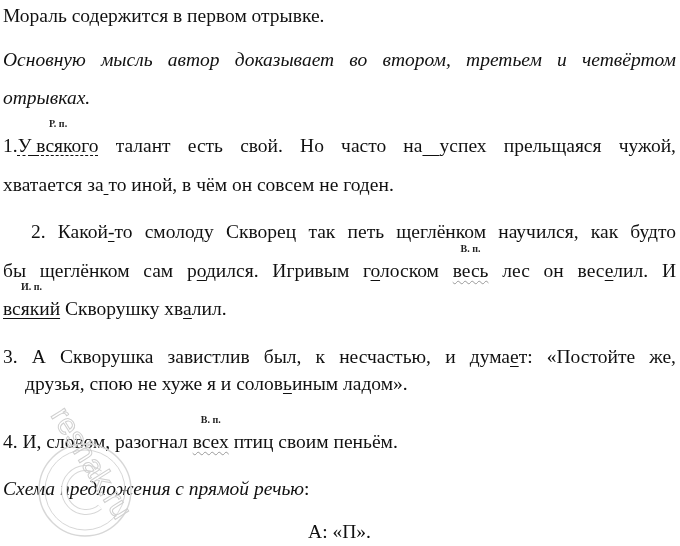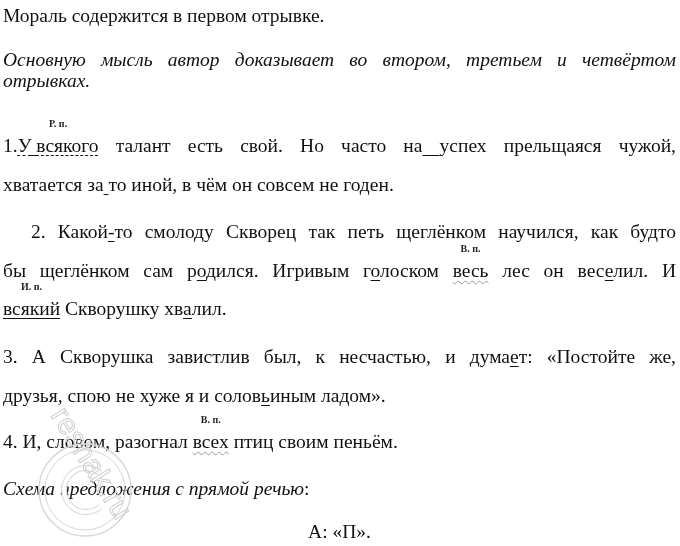--- a/index.html
+++ b/index.html
@@ -32,31 +32,31 @@
     }
   </style>
 </head>
 <body>
 
 <div class="page">
 
   <div class="line" style="top:4px;">Мораль содержится в первом отрывке.</div>
 
   <div class="line italic justify" style="top:48px;">Основную мысль автор доказывает во втором, третьем и четвёртом</div>
-  <div class="line italic" style="top:69px;">отрывках.</div>
+  <div class="line italic" style="top:86px;">отрывках.</div>
 
   <div class="line justify" style="top:134px;"><span>1.</span><span class="ann"><span class="sup">Р. п.</span><span class="u-dash">У</span><span class="u-dash" style="white-space:pre"> </span><span class="u-dash">всякого</span></span><span style="white-space:pre"> талант есть свой. Но часто на</span><span class="u-letter" style="white-space:pre"> </span><span>успех прельщаяся чужой,</span></div>
   <div class="line" style="top:173px;"><span>хватается за</span><span class="u-letter" style="white-space:pre"> </span><span>то иной, в чём он совсем не годен.</span></div>
 
   <div class="line justify" style="top:220px;margin-left:28px;"><span>2. Какой</span><span class="u-letter">-</span><span>то смолоду Скворец так петь щеглёнком научился, как будто</span></div>
   <div class="line justify" style="top:259px;"><span>бы щеглёнком сам р</span><span class="u-letter">о</span><span>дился. Игривым г</span><span class="u-letter">о</span><span style="white-space:pre">лоском </span><span class="ann"><span class="sup">В. п.</span><span class="u-wavy">весь</span></span><span style="white-space:pre"> лес он вес</span><span class="u-letter">е</span><span>лил. И</span></div>
   <div class="line" style="top:297px;"><span class="ann"><span class="sup">И. п.</span><span class="u-solid">всякий</span></span><span style="white-space:pre"> Скворушку хв</span><span class="u-letter">а</span><span>лил.</span></div>
 
   <div class="line justify" style="top:345px;"><span>3. А Скворушка завистлив был, к несчастью, и дума</span><span class="u-letter">е</span><span>т: «Постойте же,</span></div>
-  <div class="line" style="top:384px;"><span>друзья, спою не хуже я и солов</span><span class="u-letter">ь</span><span>иным ладом».</span></div>
+  <div class="line" style="top:372px;margin-left:22px;"><span>друзья, спою не хуже я и солов</span><span class="u-letter">ь</span><span>иным ладом».</span></div>
 
   <div class="line" style="top:430px;"><span style="white-space:pre">4. И, словом, разогнал </span><span class="ann"><span class="sup">В. п.</span><span class="u-wavy">всех</span></span><span style="white-space:pre"> птиц своим пеньём.</span></div>
 
   <div class="line italic" style="top:477px;"><span>Схема предложения с прямой речью</span><span style="font-style:normal">:</span></div>
 
   <div class="line" style="top:520px;text-align:center;">А: «П».</div>
 
   <svg class="watermark" viewBox="0 0 160 151">
     <circle cx="55" cy="95" r="46" fill="none" stroke="#d7d7d7" stroke-width="1.4"></circle>
     <circle cx="55" cy="95" r="40" fill="none" stroke="#d7d7d7" stroke-width="1"></circle>

